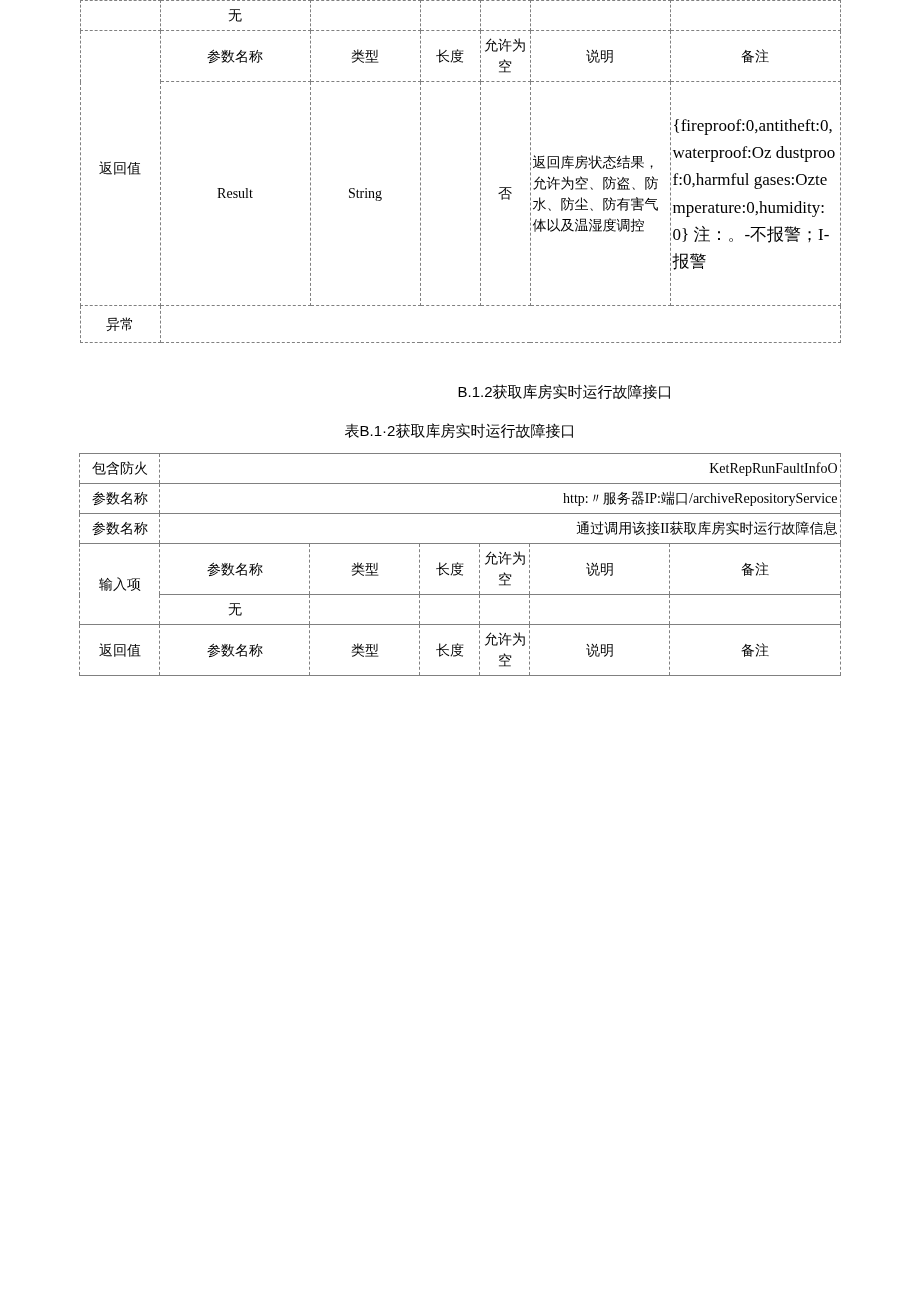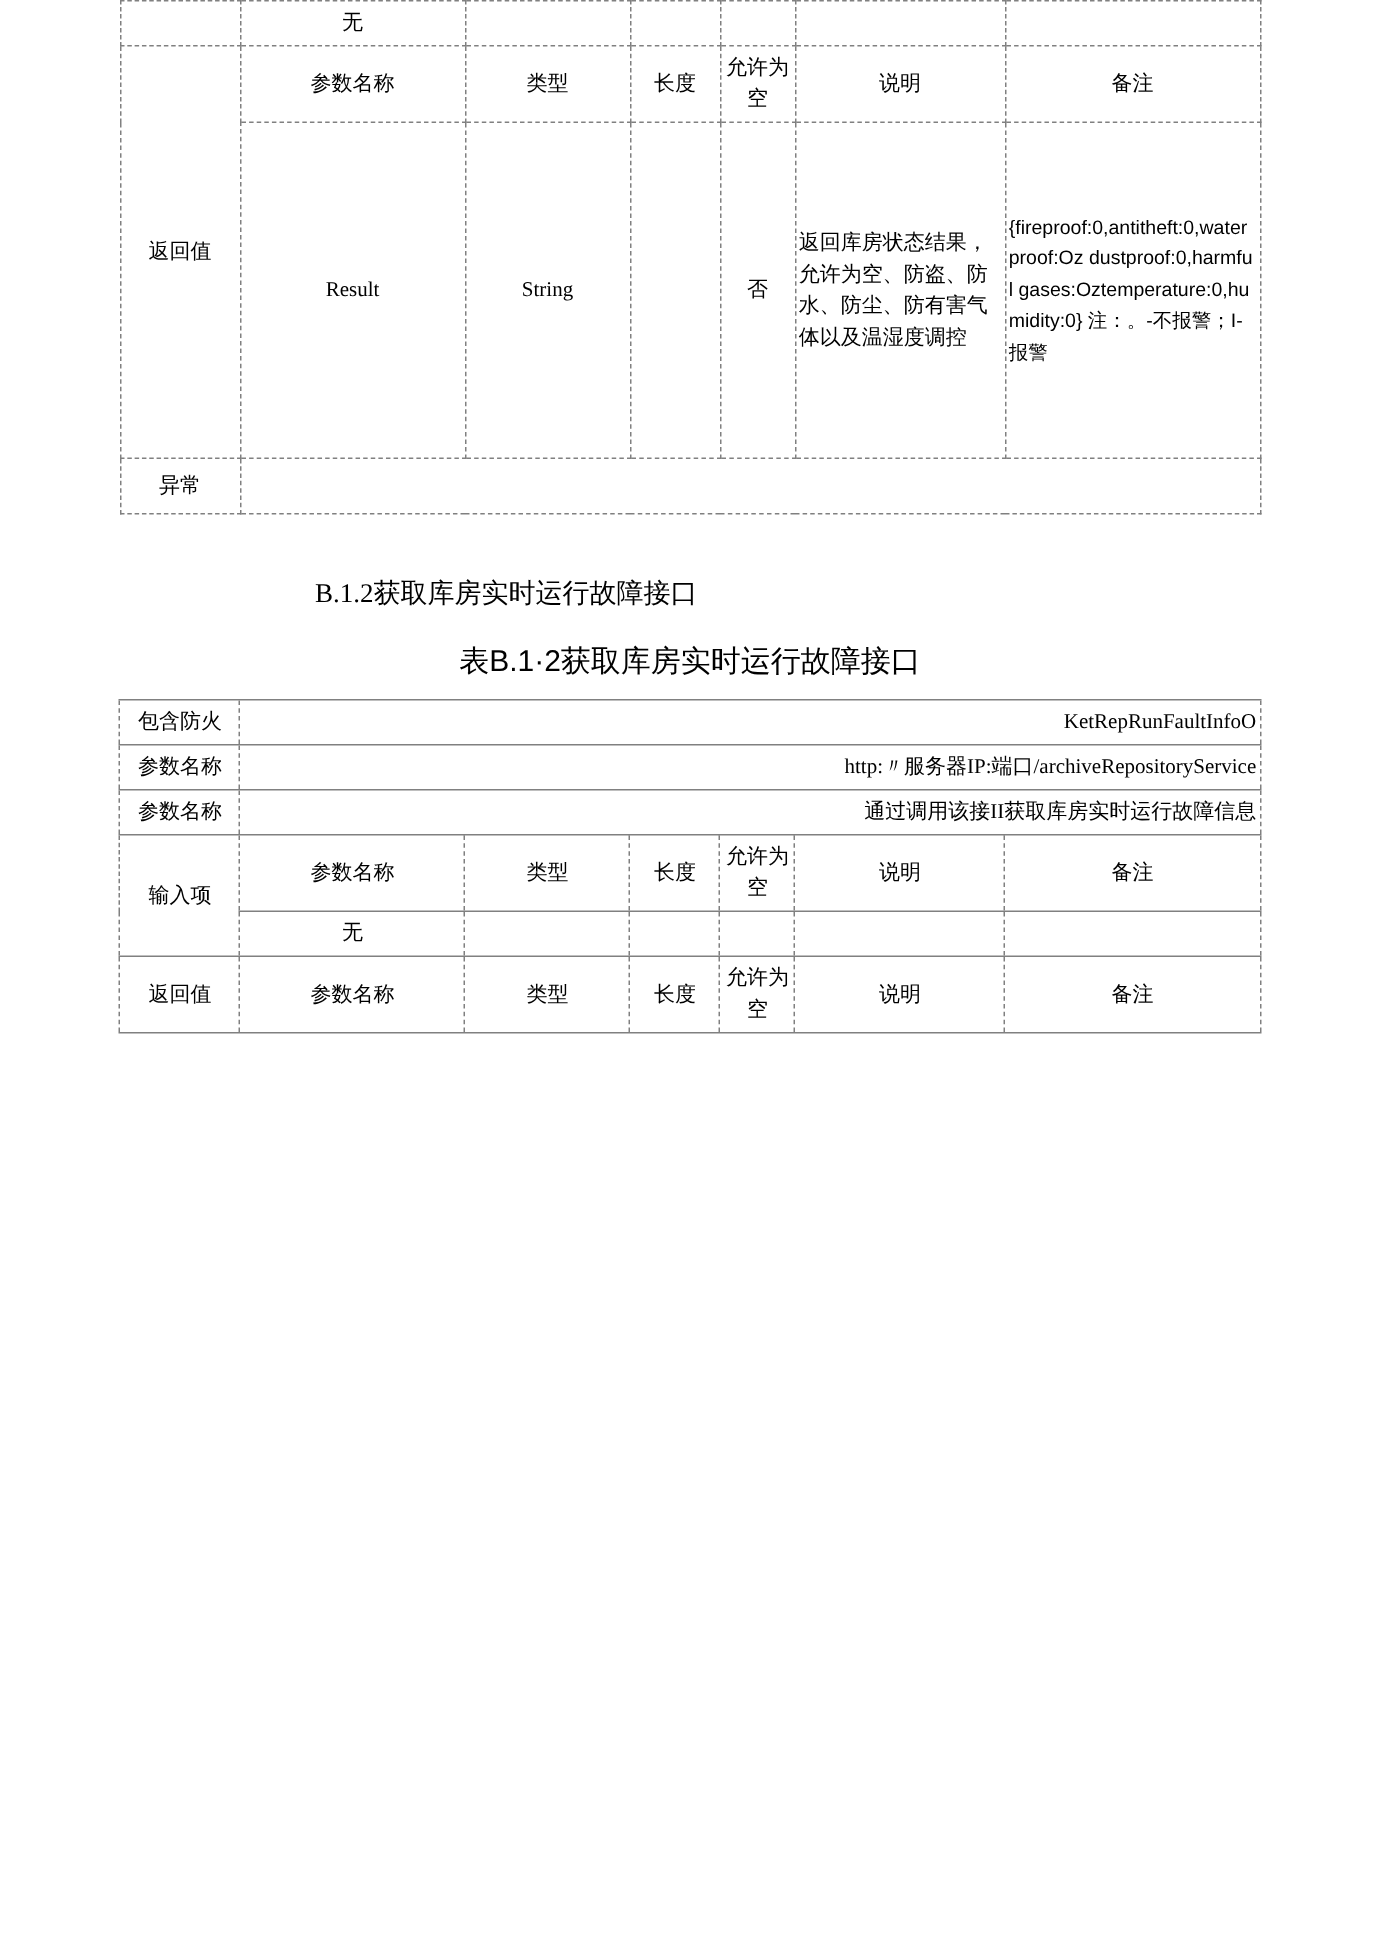--- a/index.html
+++ b/index.html
@@ -31,31 +31,32 @@
   .left { text-align: left; }
   col.c0 { width: 80px; }
   col.c1 { width: 150px; }
   col.c2 { width: 110px; }
   col.c3 { width: 60px; }
   col.c4 { width: 50px; }
   col.c5 { width: 140px; }
   col.c6 { width: 170px; }
 
   .tall { height: 215px; }
-  .mono { font-family: Liberation Sans, sans-serif; font-size: 13px; line-height: 1.6; }
+  .mono { font-family: Liberation Serif, serif; font-size: 17px; line-height: 1.6; }
 
   .heading-b12 {
     margin: 40px 0 20px 210px;
-    font-family: Liberation Serif, serif;
-    font-size: 18px;
+    font-family: Liberation Sans, sans-serif;
+    font-size: 15px;
+    text-align: center;
   }
   .caption-b12 {
     text-align: center;
     font-family: "Microsoft YaHei", Arial, sans-serif;
-    font-size: 20px;
+    font-size: 15px;
     margin: 0 0 12px 0;
   }
 
   table.t2 td { border-style: solid dashed; border-color: #808080; }
   table.t2 .desc-cell { text-align: right; padding-left: 4px; }
 </style>
 </head>
 <body>
 
 <div class="page">

